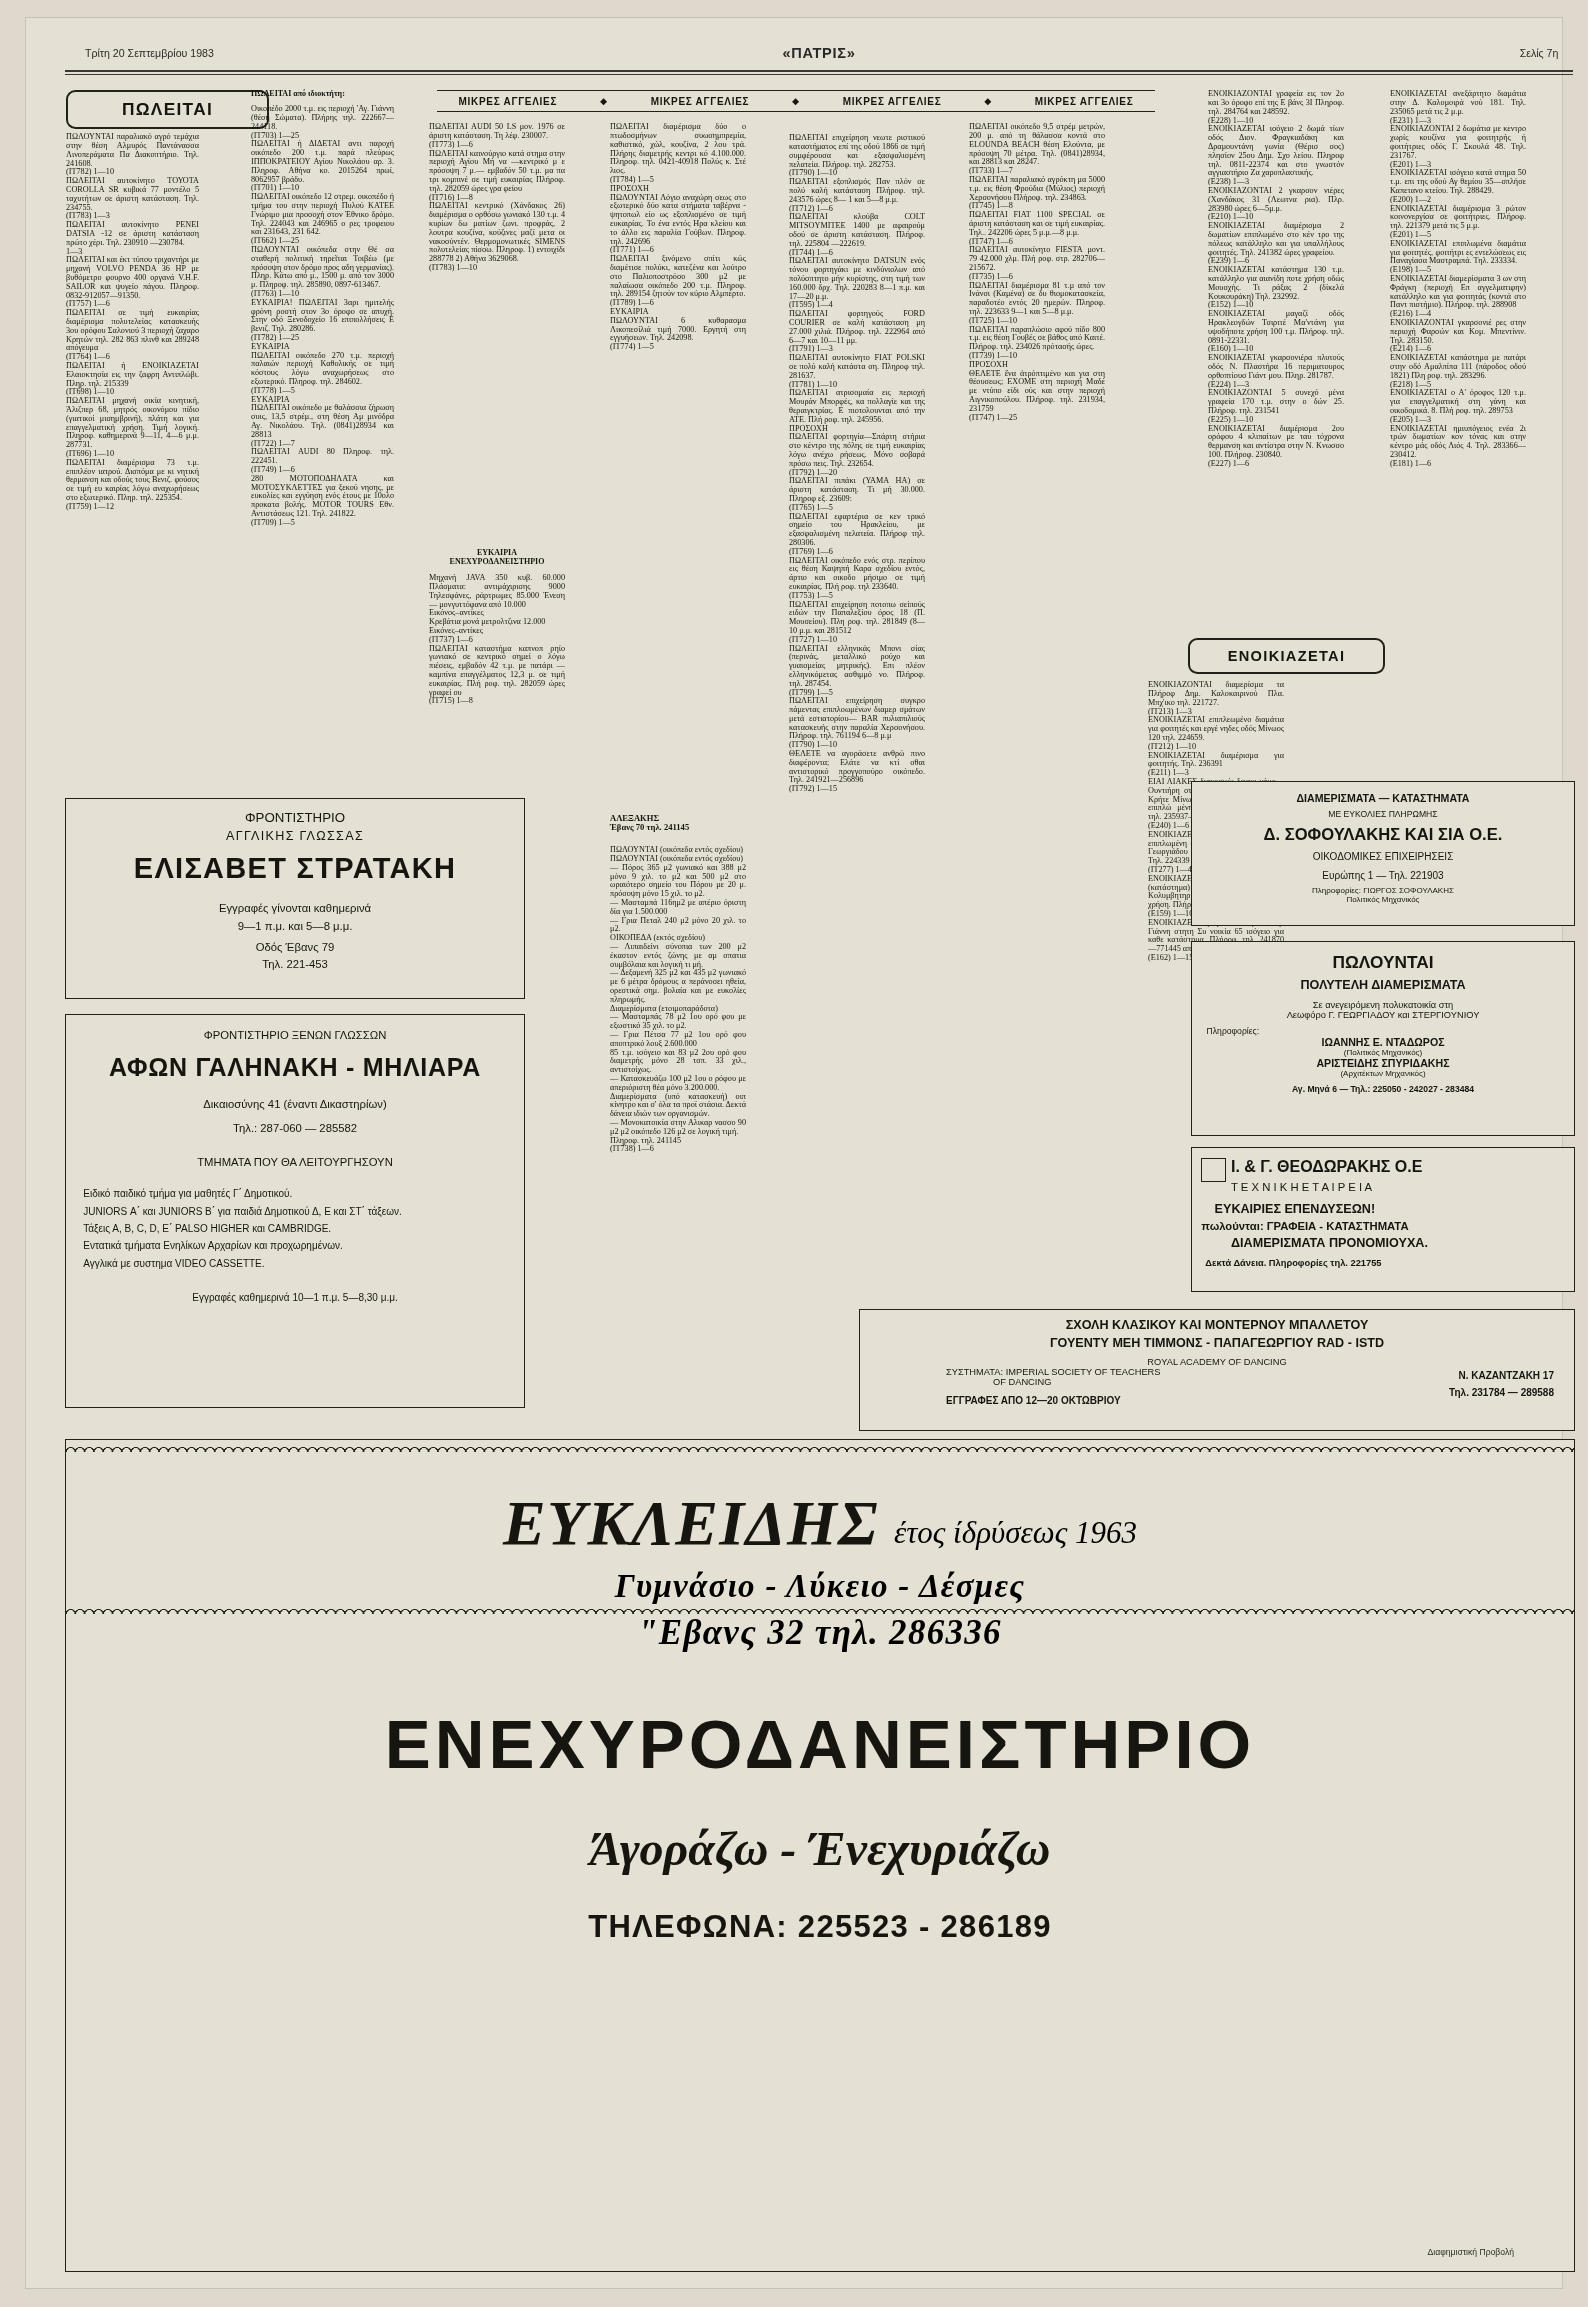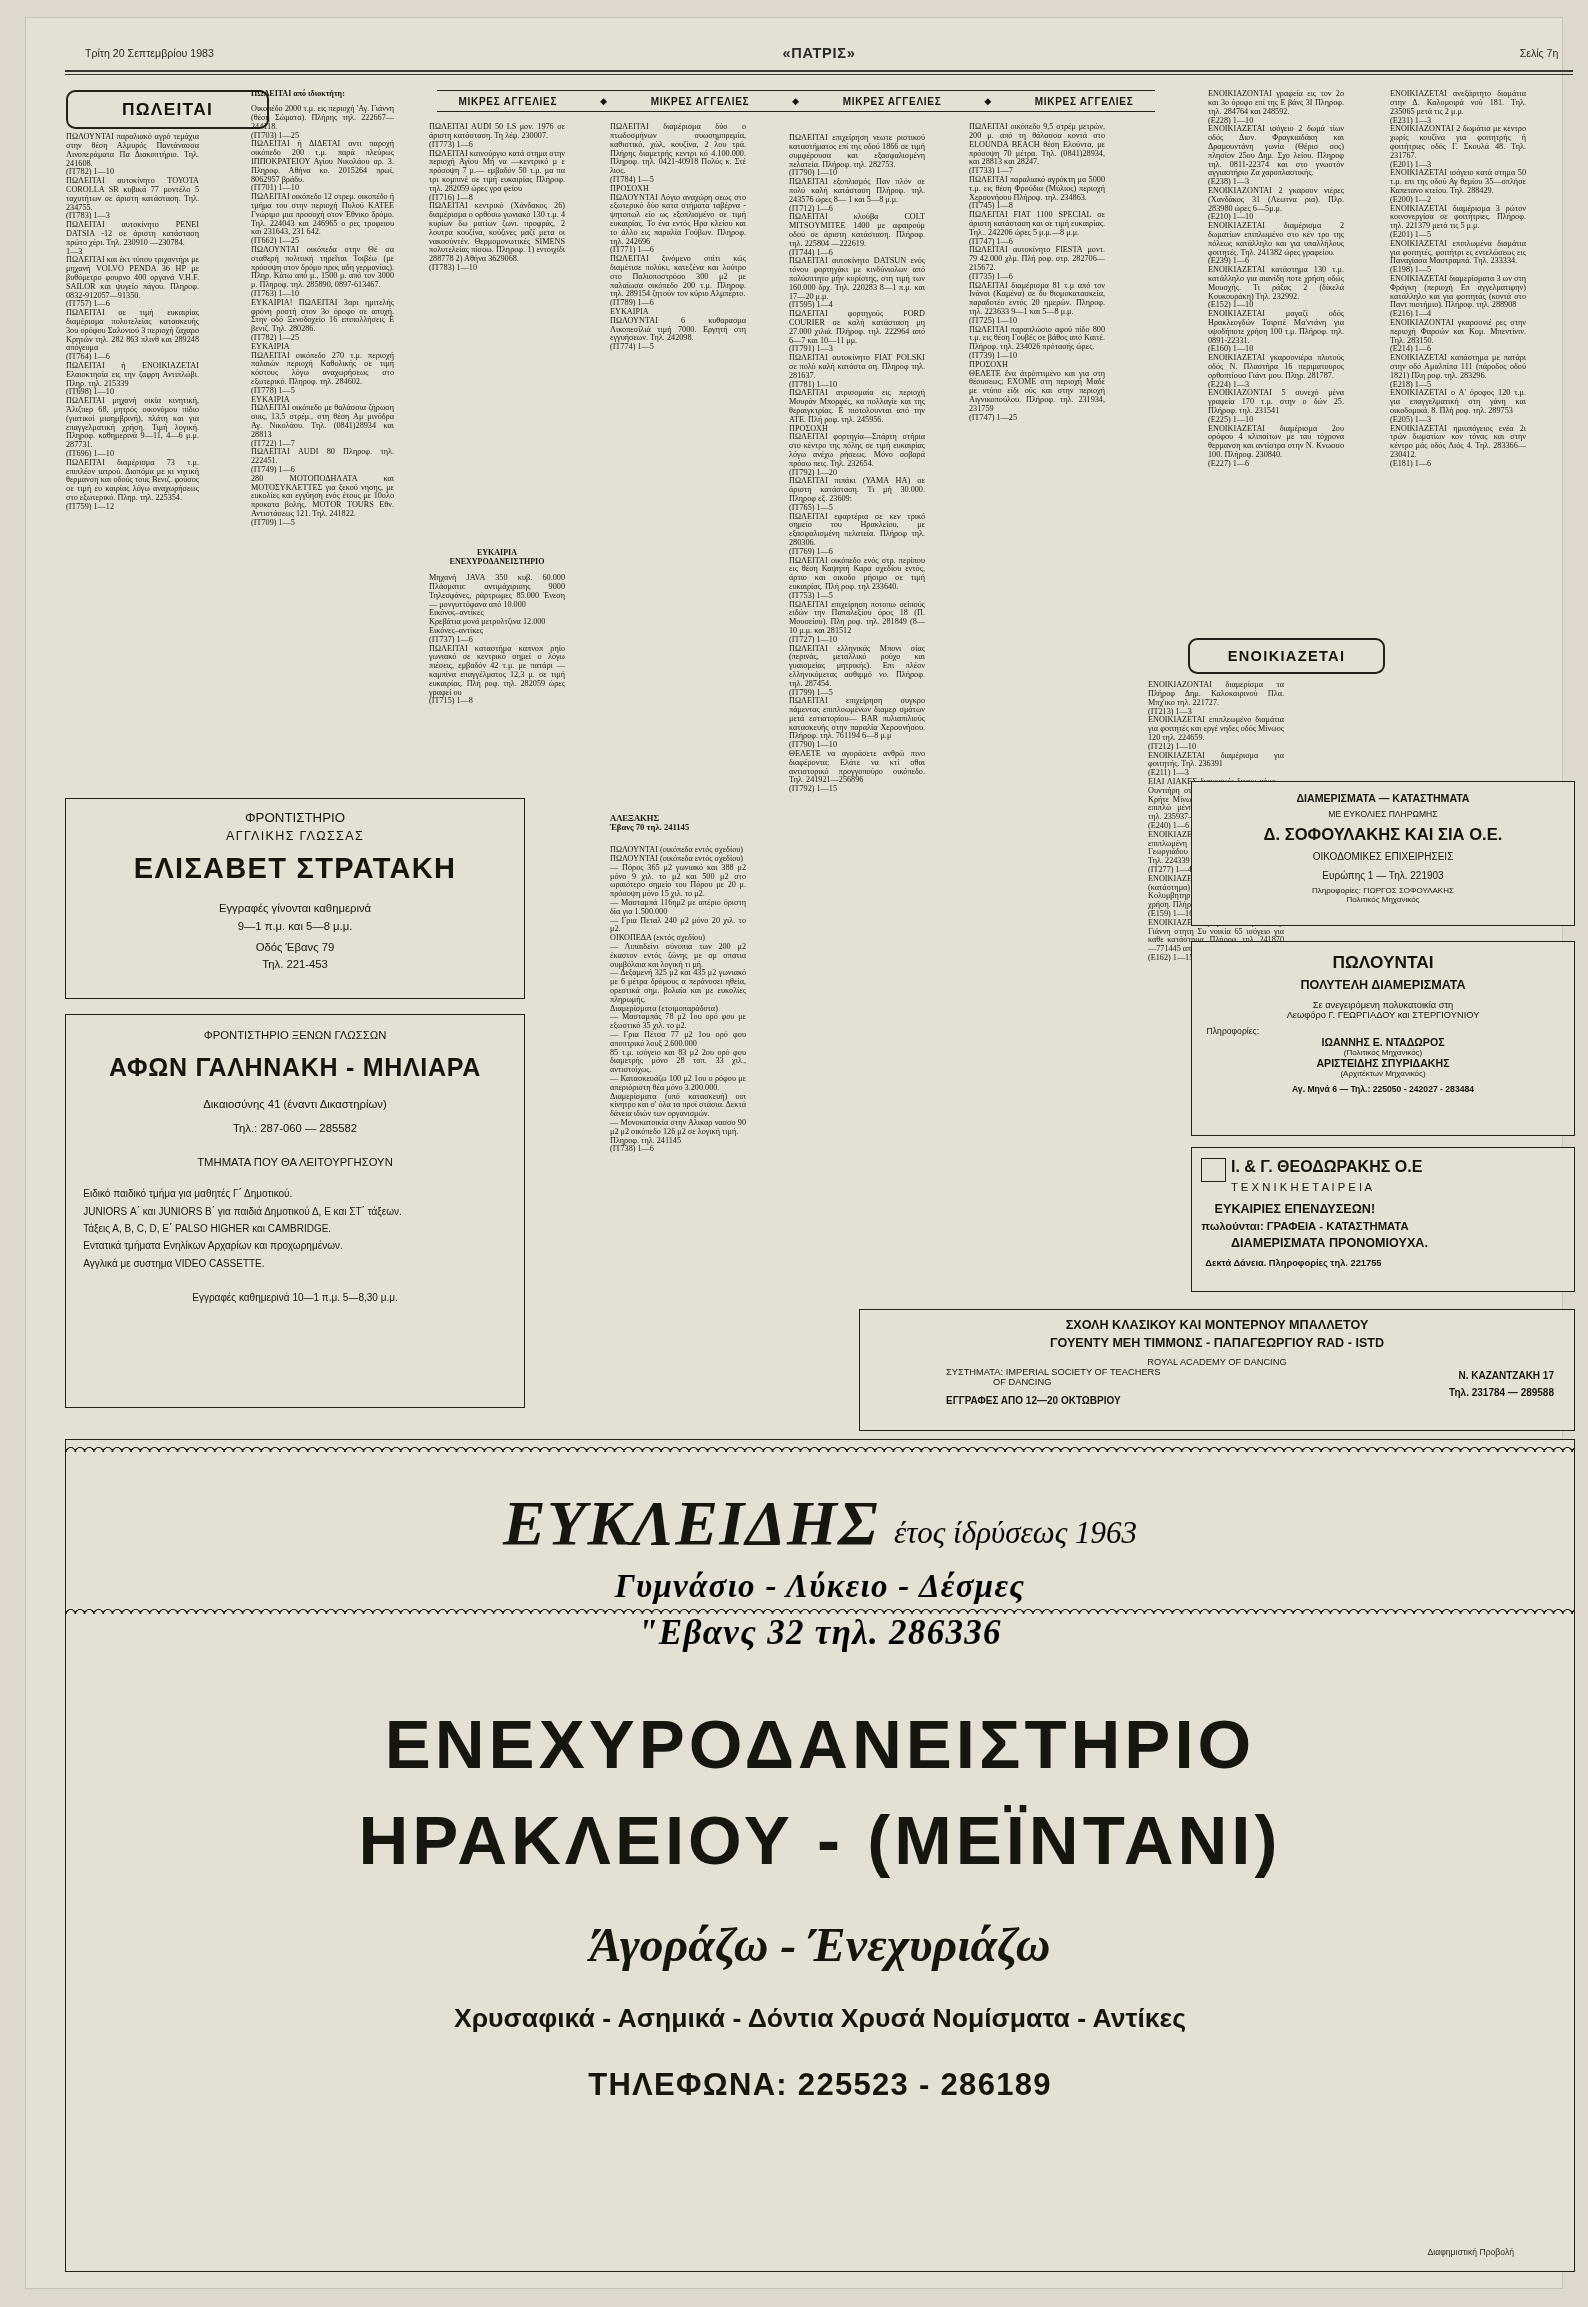--- a/index.html
+++ b/index.html
@@ -398,23 +398,21 @@
     <div style="margin-top:47px;display:flex;align-items:flex-end;justify-content:center;gap:15px;">
       <div class="euclid-name">ΕΥΚΛΕΙΔΗΣ</div>
       <div style="font-family:'Liberation Serif',serif;font-style:italic;font-size:31px;padding-bottom:10.6px;">έτος ίδρύσεως 1963</div>
     </div>
     <div style="font-family:'Liberation Serif',serif;font-style:italic;font-weight:bold;font-size:33px;margin-top:6.6px;letter-spacing:1.3px;">Γυμνάσιο - Λύκειο - Δέσμες</div>
     <div style="font-family:'Liberation Serif',serif;font-style:italic;font-weight:bold;font-size:35px;margin-top:8px;letter-spacing:1.3px;">"Εβανς 32 τηλ. 286336</div>
 
     <div class="wave" style="top:165px;"></div>
 
     <div class="enex" style="margin-top:52px;">ΕΝΕΧΥΡΟΔΑΝΕΙΣΤΗΡΙΟ</div>
-    <div class="enex" style="margin-top:17.3px;">ΗΡΑΚΛΕΙΟΥ - (ΜΕΪΝΤΑΝΙ)</div>
     <div class="agor" style="margin-top:37px;">Άγοράζω - Ένεχυριάζω</div>
-    <div class="gold" style="margin-top:31px;">Χρυσαφικά - Ασημικά - Δόντια Χρυσά Νομίσματα - Αντίκες</div>
     <div class="tel" style="margin-top:33px;">ΤΗΛΕΦΩΝΑ:   225523  -  286189</div>
 
     <div class="smallnote">Διαφημιστική Προβολή</div>
   </div>
 
  </div>
 </div>
 
 
 </body></html>

